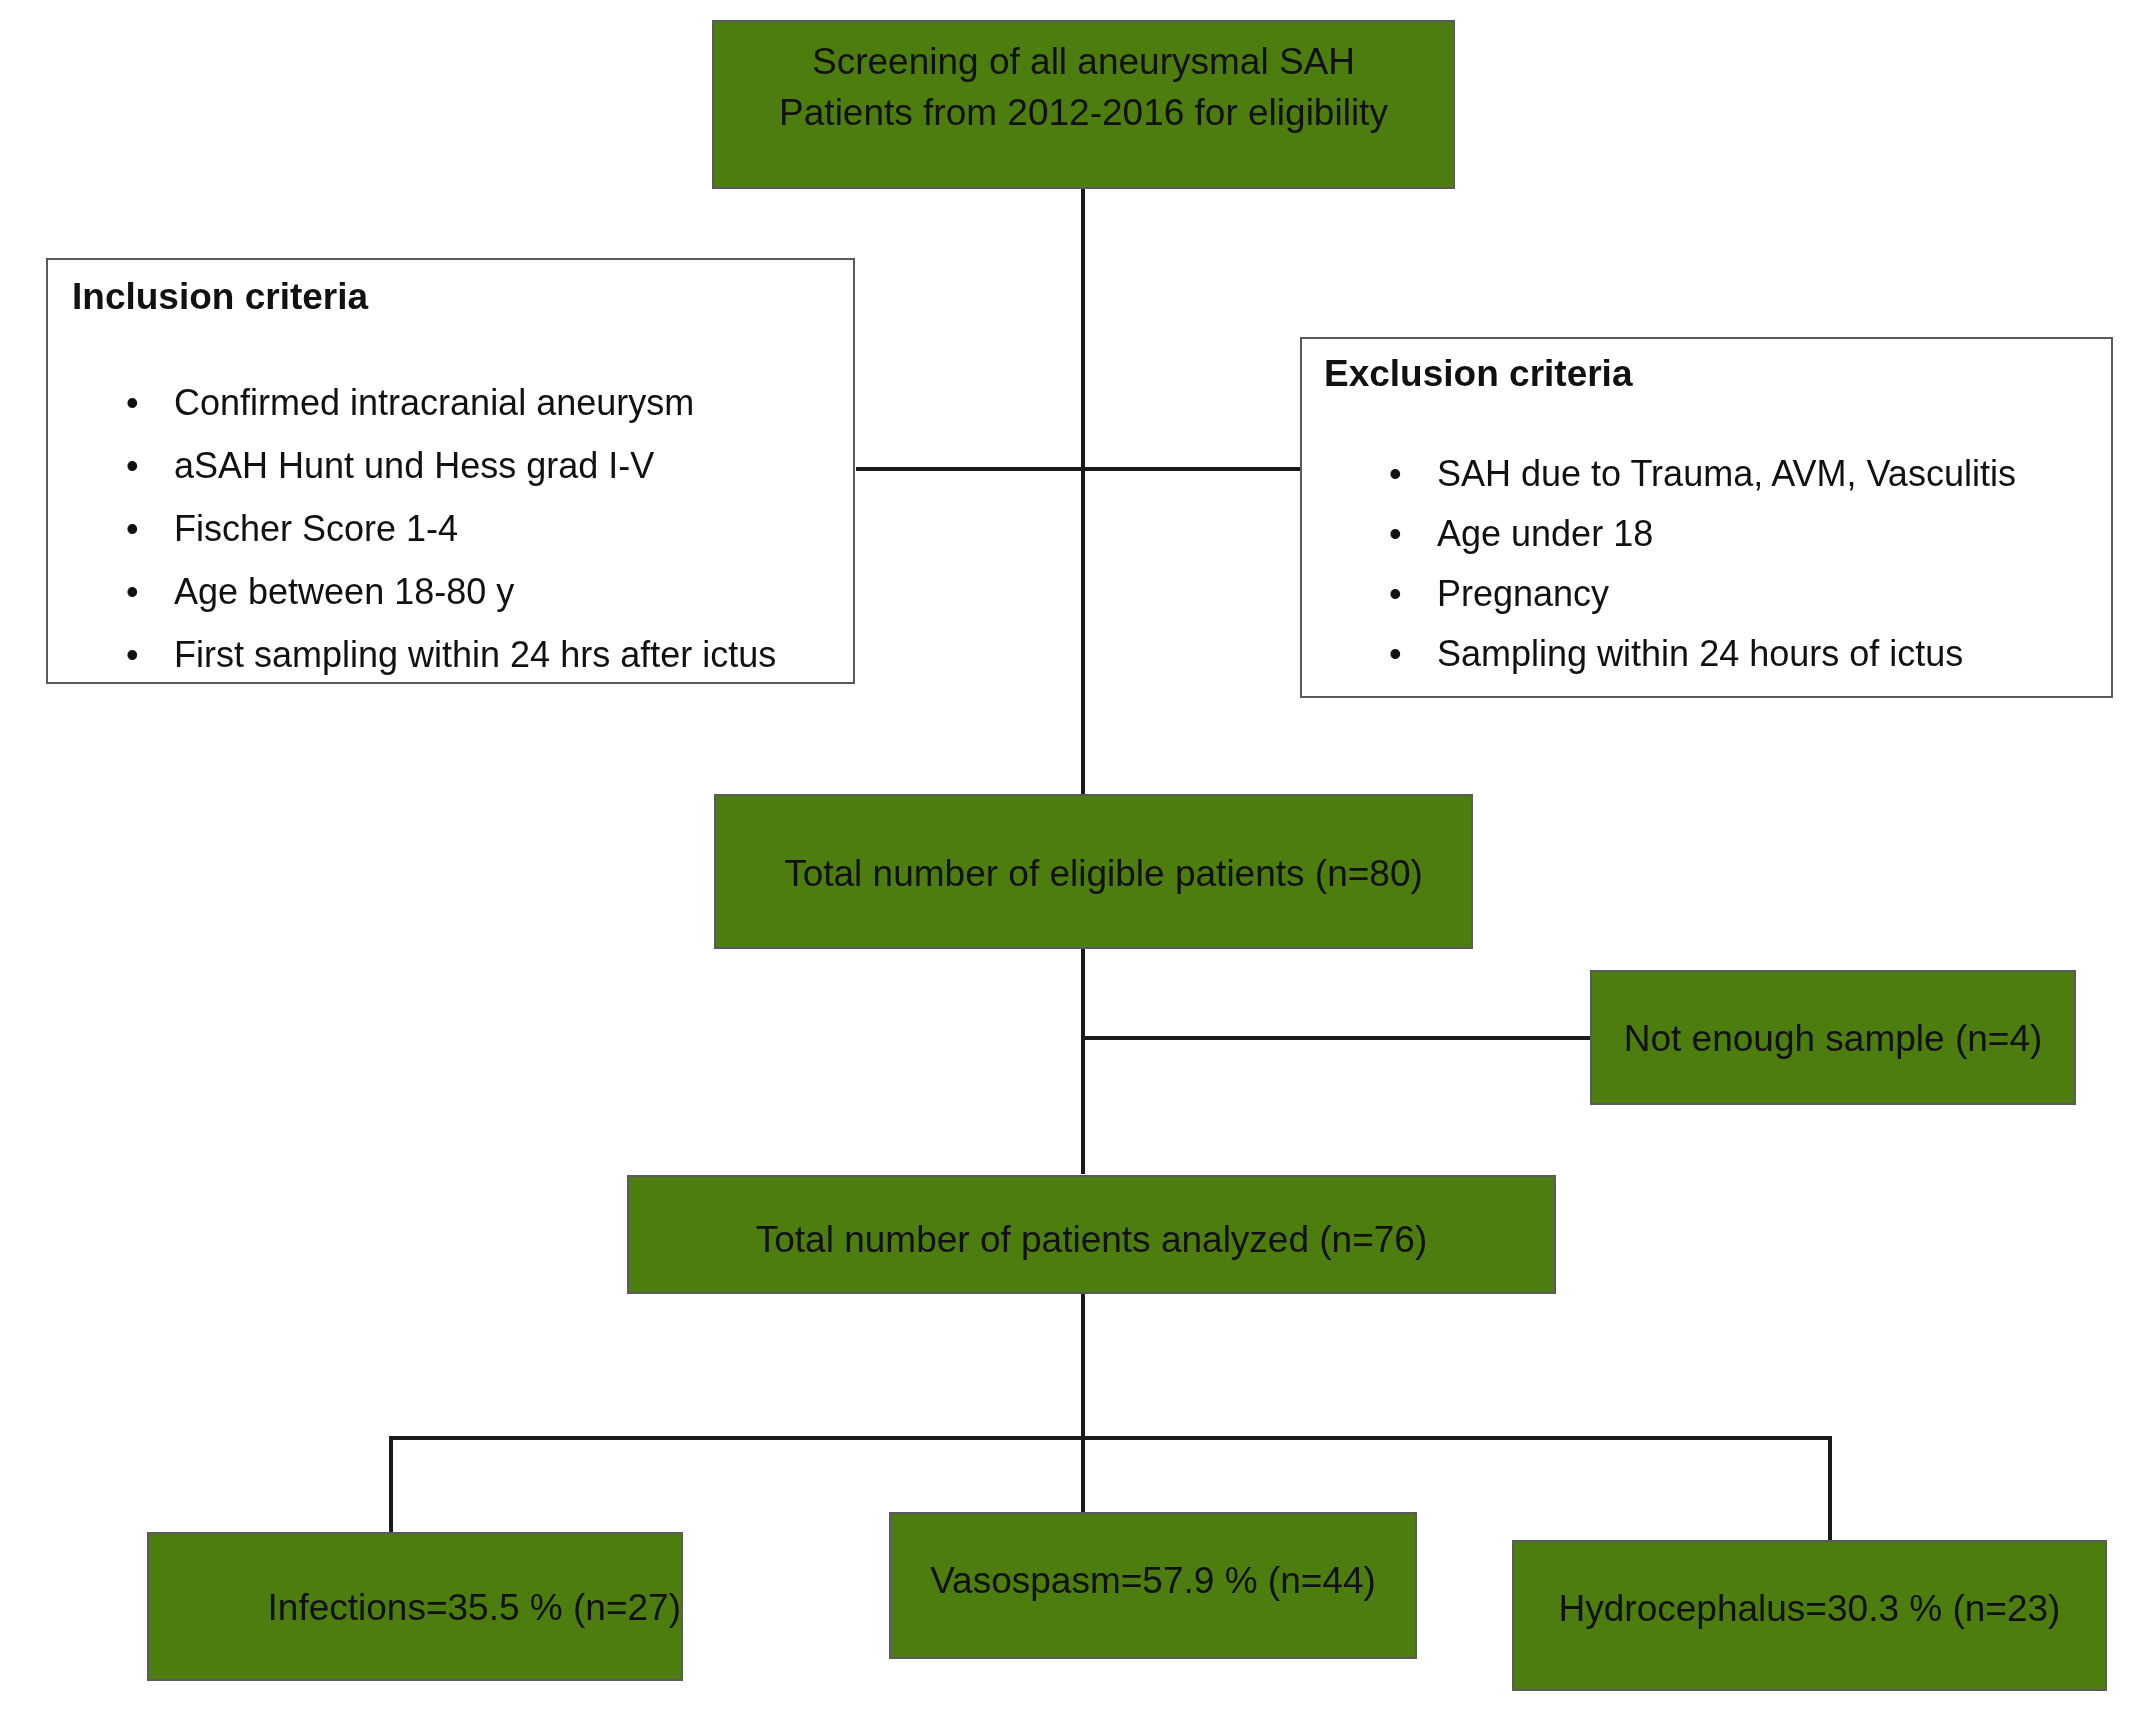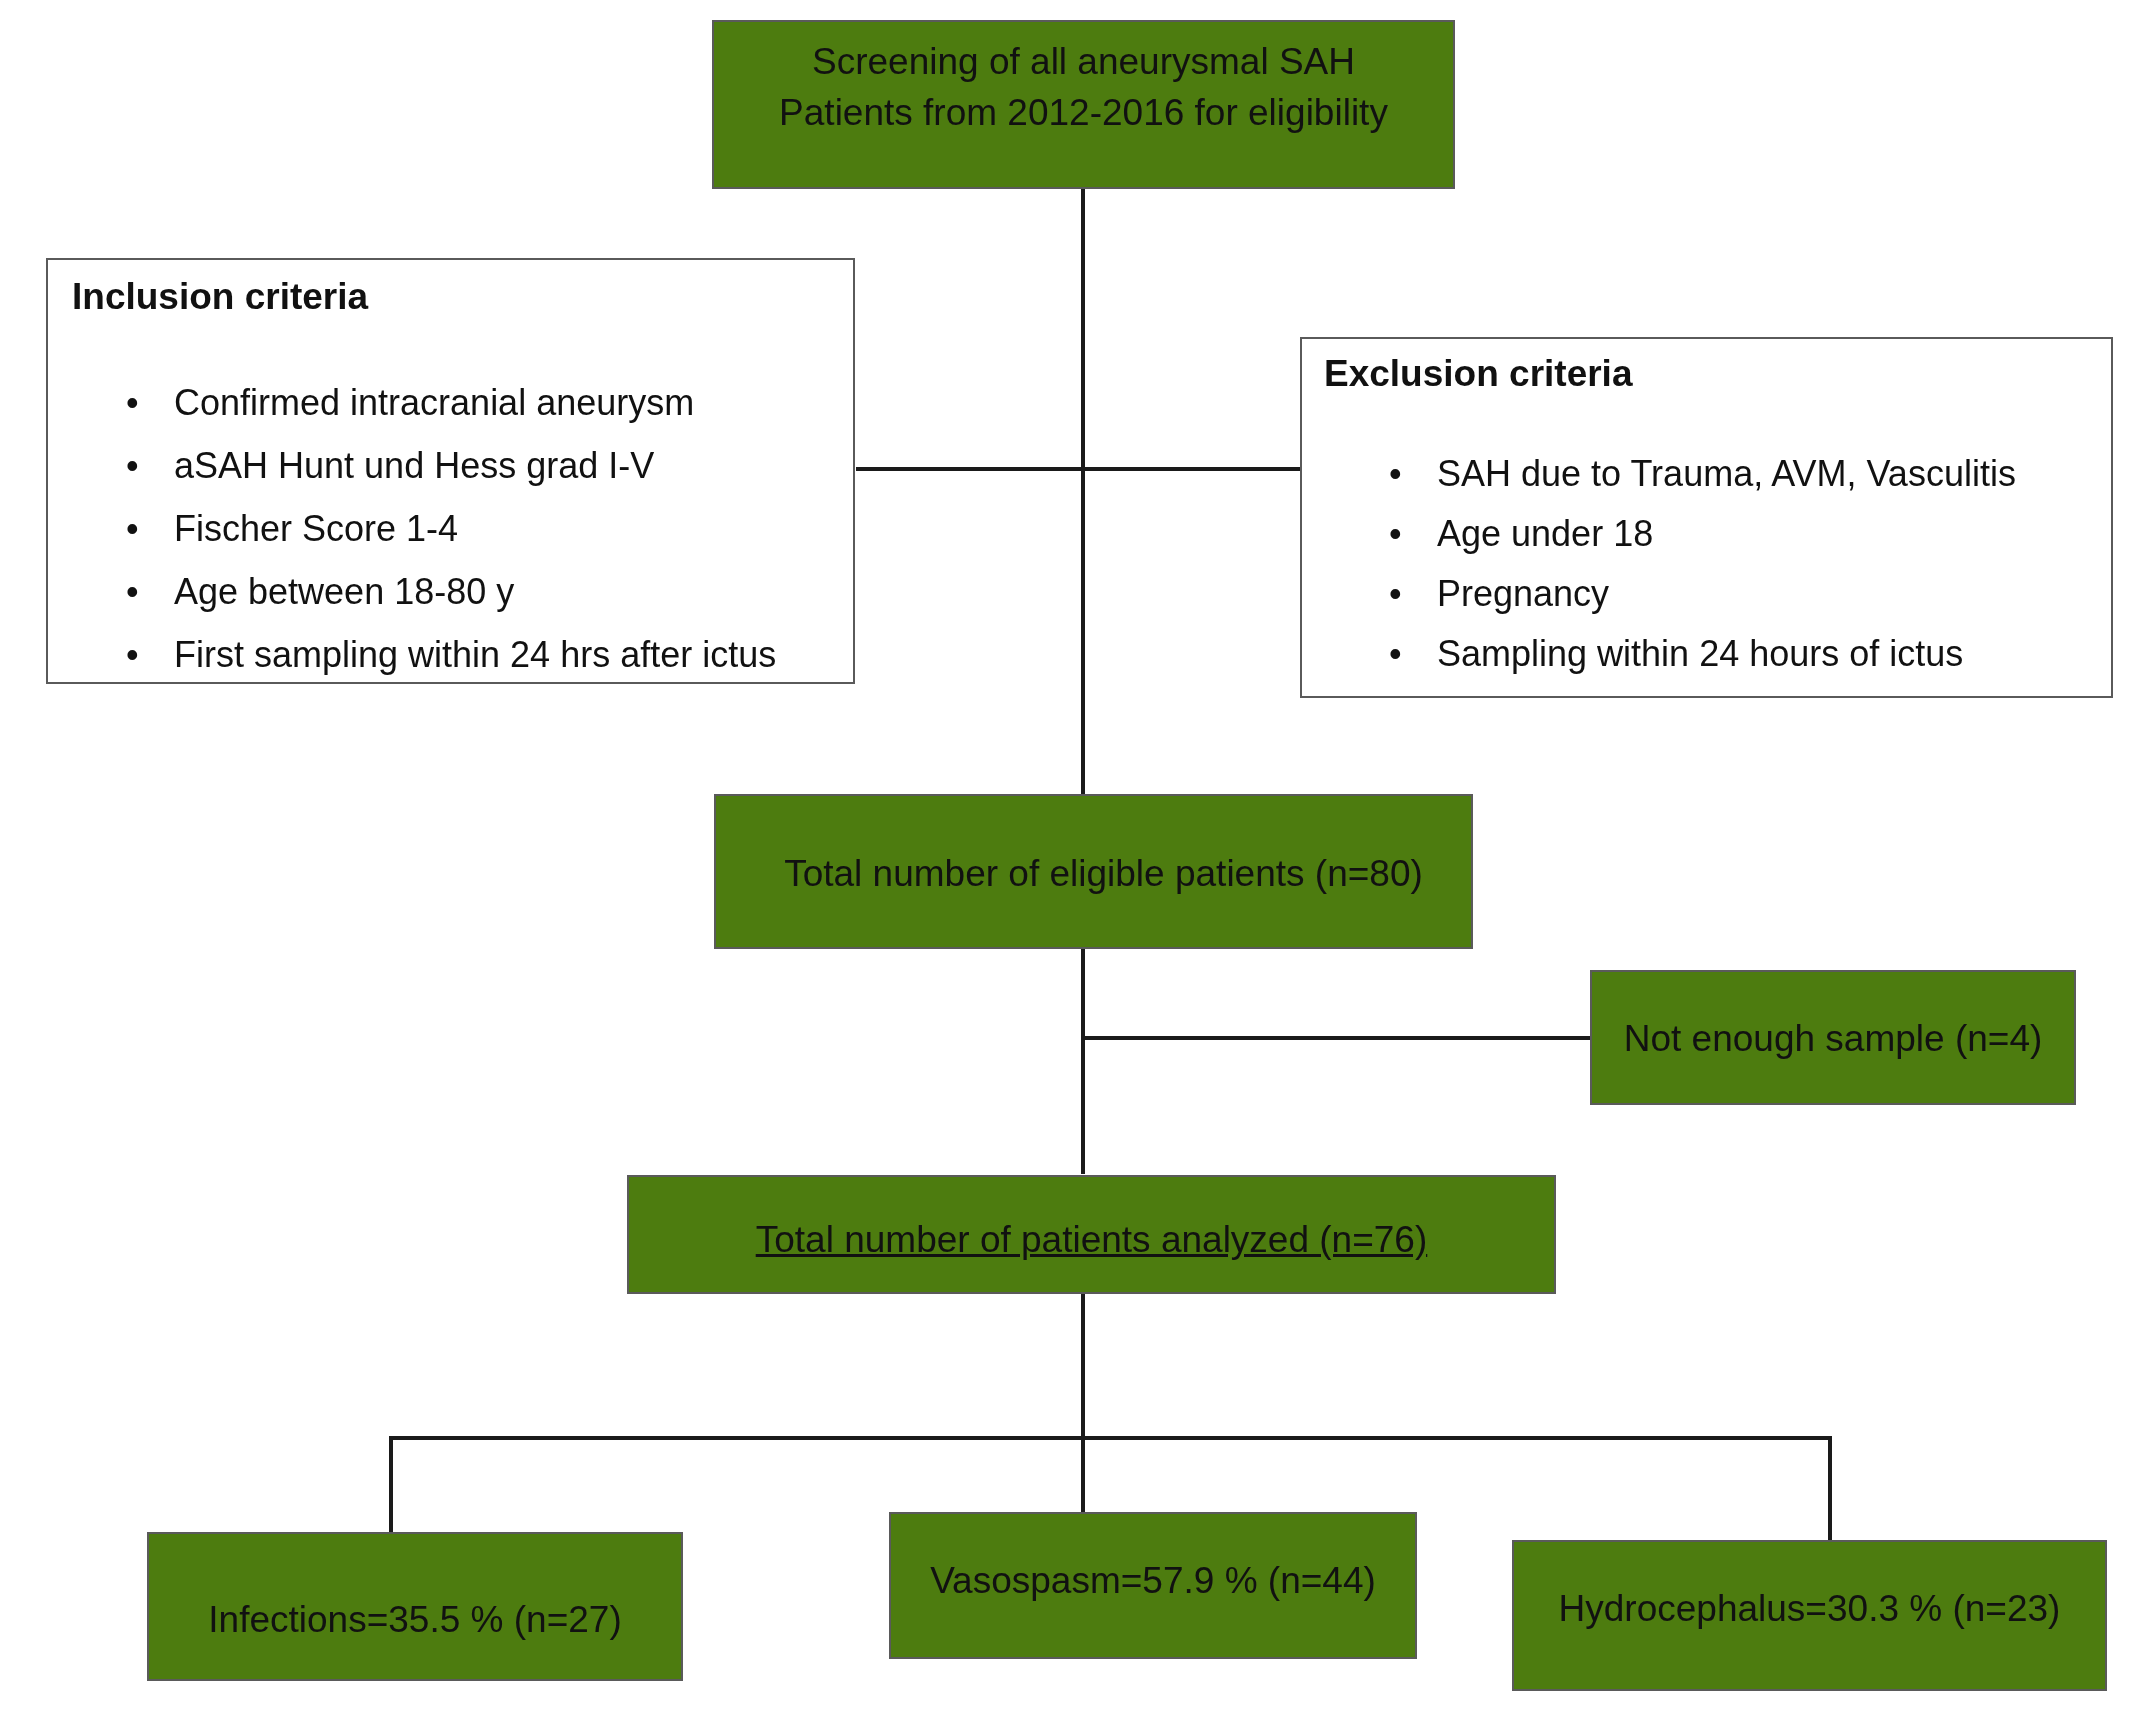--- a/index.html
+++ b/index.html
@@ -105,28 +105,28 @@
   #box-notenough {
     left: 1590px; top: 970px;
     width: 486px; height: 135px;
   }
   #box-notenough .txt { top: 41px; }
 
   #box-analyzed {
     left: 627px; top: 1175px;
     width: 929px; height: 119px;
   }
-  #box-analyzed .txt { top: 37px; text-decoration: underline; }
+  #box-analyzed .txt { top: 37px; }
 
   
   #box-infections {
     left: 147px; top: 1532px;
     width: 536px; height: 149px;
   }
-  #box-infections .txt { top: 60px; }
+  #box-infections .txt { top: 48px; text-align: right; }
 
   #box-vasospasm {
     left: 889px; top: 1512px;
     width: 528px; height: 147px;
   }
   #box-vasospasm .txt { top: 41px; }
 
   #box-hydrocephalus {
     left: 1512px; top: 1540px;
     width: 595px; height: 151px;

